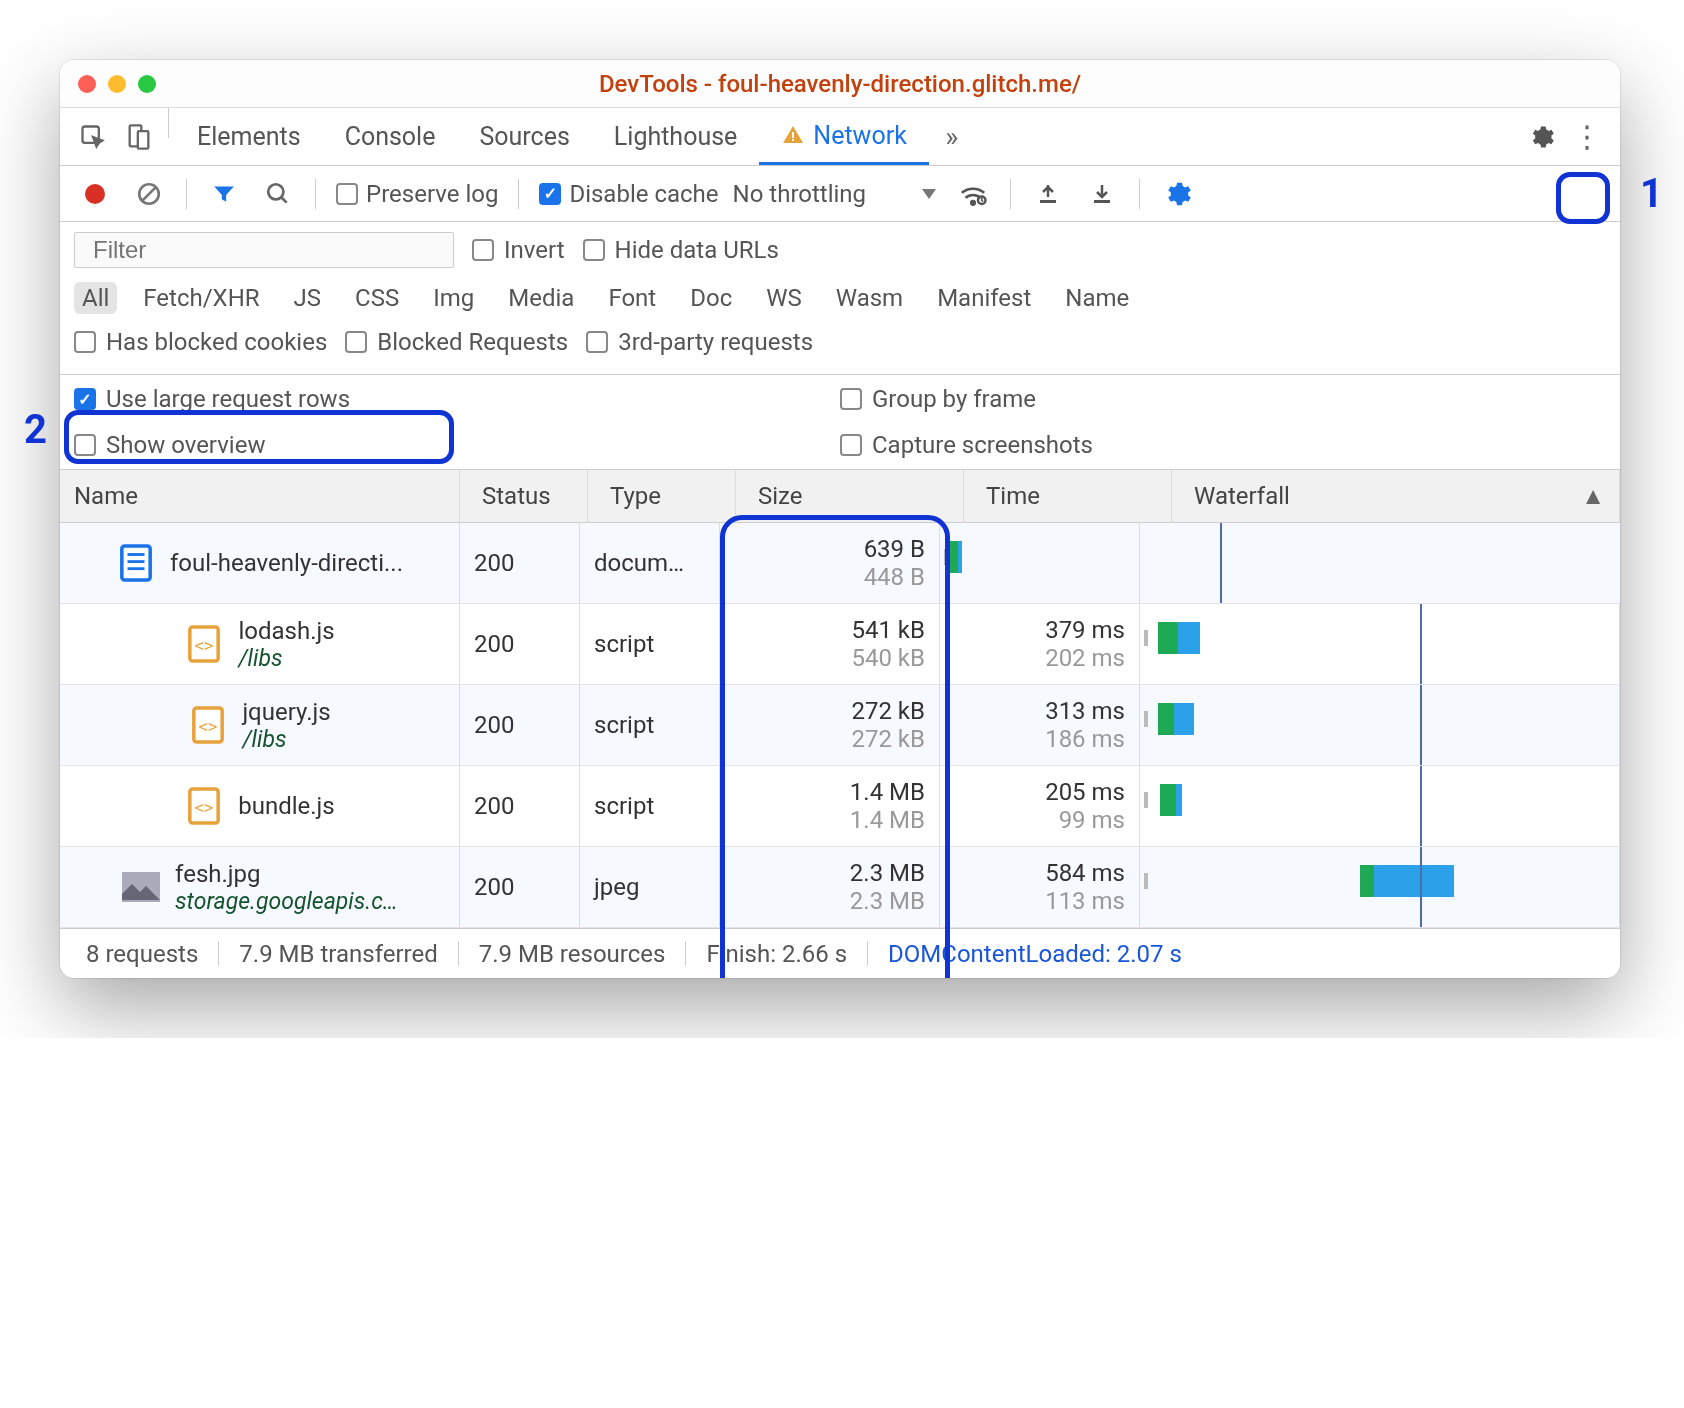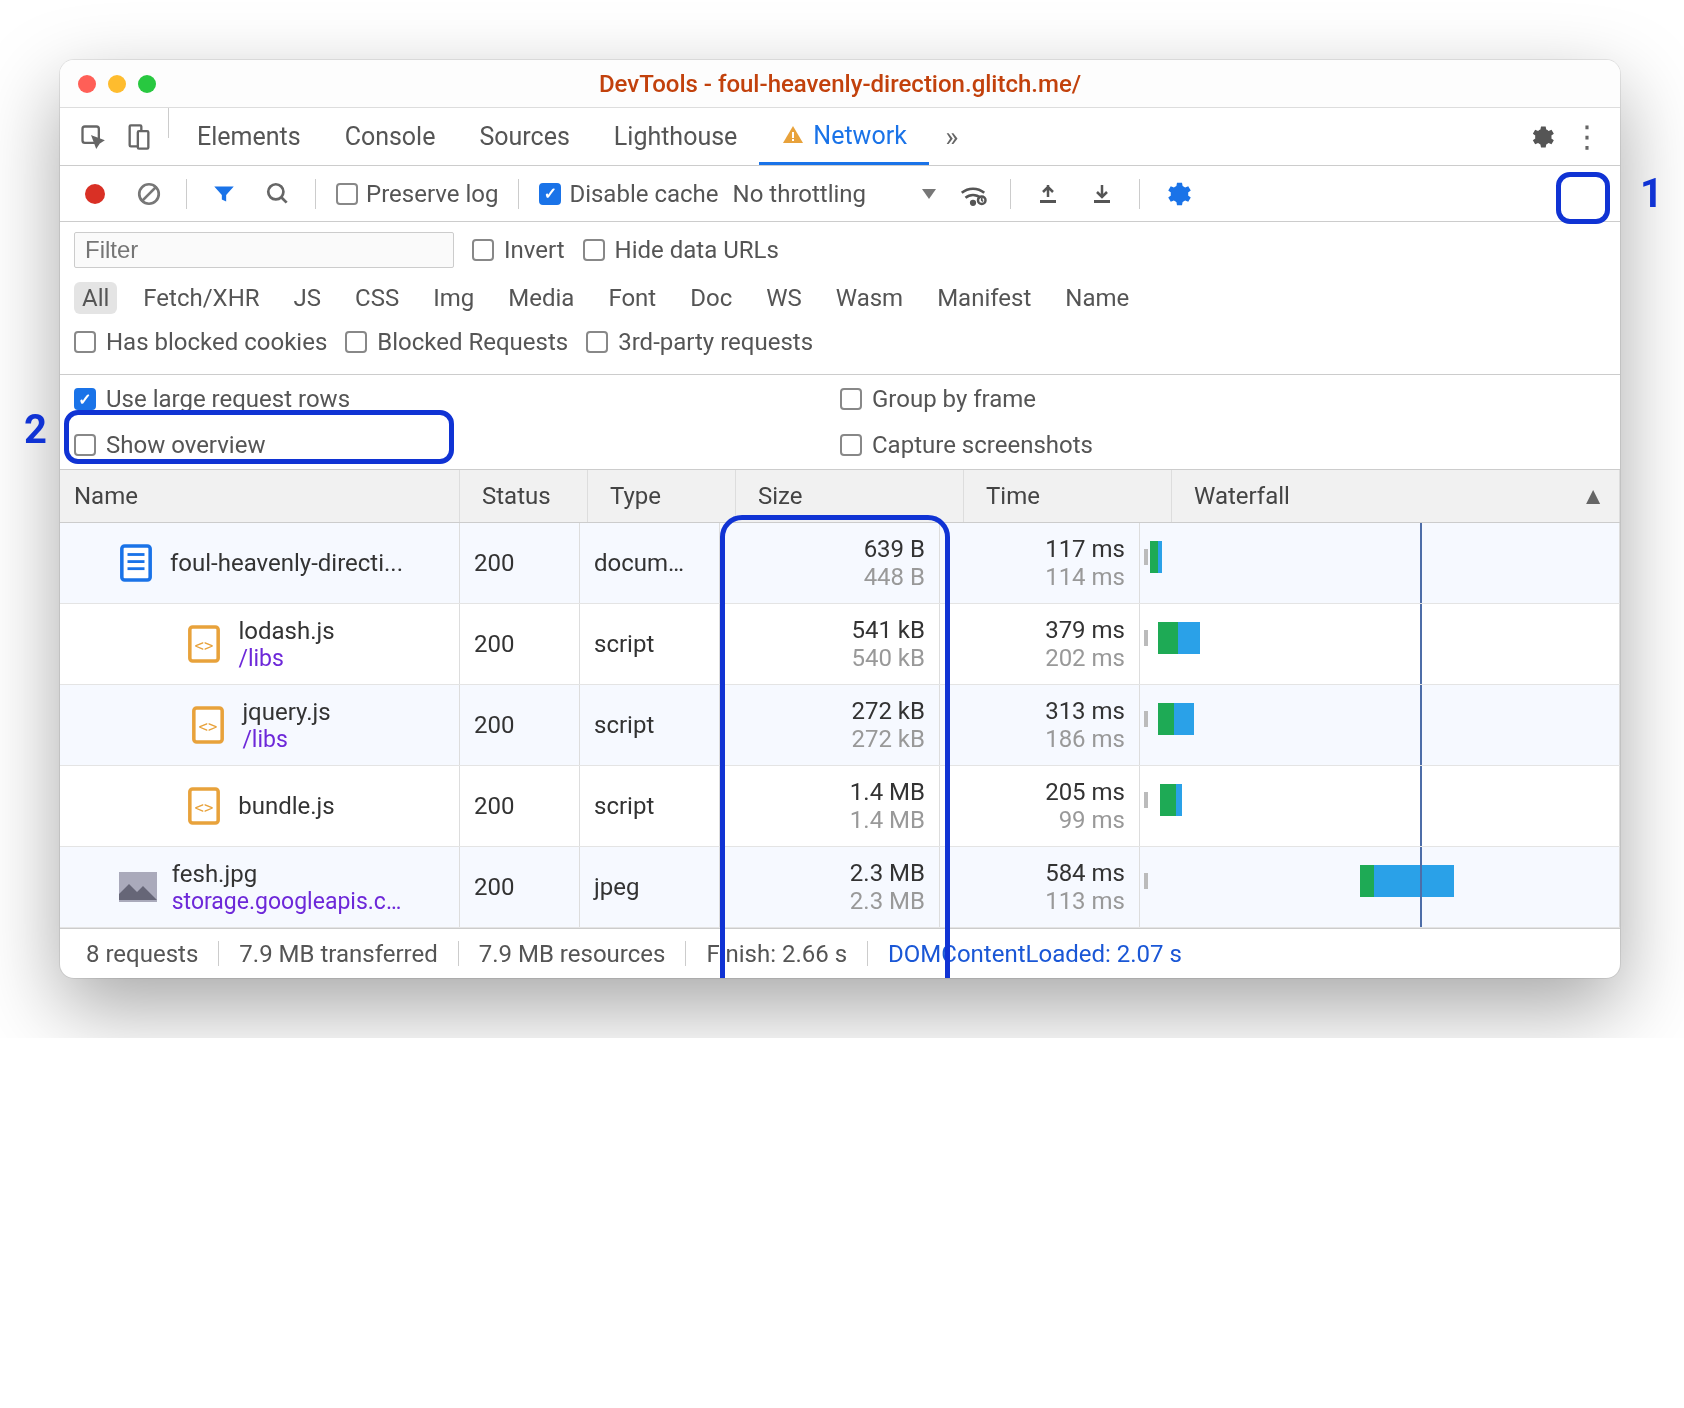--- a/index.html
+++ b/index.html
@@ -55,42 +55,42 @@
   .chk { width:22px; height:22px; border:2px solid #888; border-radius:4px; display:inline-flex; align-items:center; justify-content:center; background:#fff;}
   .chk.checked { background:#1a73e8; border-color:#1a73e8; }
   .chk.checked::after { content:"✓"; color:#fff; font-size:16px; font-weight:bold; }
   .throttling { display:flex; align-items:center; gap:13px; padding-right:6px; }
   .caret-down { width:0; height:0; border-left:7px solid transparent; border-right:7px solid transparent; border-top:10px solid #777; }
   .filter-area {
     border-bottom:1px solid #ccc; padding:6px 14px 8px; font-size:24px; color:#555;
   }
   .filter-row1 { display:flex; align-items:center; gap:18px; padding:4px 0 10px; }
   .filter-input {
-    width:380px; height:36px; border:1px solid #ccc; border-radius:2px; padding:0 10px;
+    width:380px; height:36px; border:1px solid #ccc; border-radius:2px; padding:0 18px;
     font-size:24px; color:#737373; background:#fafafa;
   }
   .chip-row { display:flex; flex-wrap:wrap; gap:18px; align-items:center; padding:4px 0 10px;}
   .chip { padding:2px 8px; border-radius:6px; cursor:pointer; }
   .chip.sel { background:#e4e4e4; }
   .fcheck { display:flex; align-items:center; gap:10px; }
   .settings-area {
     border-bottom:1px solid #ccc; padding:10px 14px; font-size:24px; color:#555;
   }
   .settings-grid { display:grid; grid-template-columns: 1fr 1fr; row-gap:18px; }
   .table { width:100%; font-size:24px; }
   .thead, .trow { display:grid; grid-template-columns: 400px 120px 140px 220px 200px 1fr; }
   .thead { background:#f1f1f1; border-bottom:1px solid #ccc; color:#444;gap:8px; }
   .th, .td { padding:12px 14px; border-right:1px solid #ddd; display:flex; flex-direction:column; justify-content:center; }
   .th { flex-direction:row; align-items:center; justify-content:flex-start; position:relative;}
   .td.num { text-align:right; align-items:flex-end; }
   .trow { border-bottom:1px solid #e4e4e4; }
   .trow:nth-child(odd) { background:#f6f9ff; }
   .name-cell { flex-direction:row; gap:14px; align-items:center; }
   .file-icon { width:40px; height:44px; display:flex; align-items:center; justify-content:center; flex-shrink:0;}
-  .name-text .sub { color:#6d28d9; font-size:23px; }
+  .name-text .sub { color:#14532d; font-size:23px;font-style:italic; }
   .sub-val { color:#999; }
   .waterfall-cell { position:relative; }
   .wf-bar { position:absolute; top:18px; height:32px; display:flex; }
   .wf-g { background:#1eaa55; height:100%; }
   .wf-b { background:#2aa1e8; height:100%; }
   .wf-tick { position:absolute; left:4px; top:26px; width:4px; height:16px; background:#bbb; }
   .wf-line { position:absolute; top:0; bottom:0; width:2px; background:#4d6da8; }
   .sort-tri { margin-left:auto; color:#666; }
   .status-bar {
     display:flex; gap:0; align-items:center; height:50px;
@@ -314,24 +314,20 @@
             <div class="name-text">
               <div>foul-heavenly-directi...</div>
             </div>
           </div>
           <div class="td">200</div>
           <div class="td">docum…</div>
           <div class="td num">
             <div>639 B</div>
             <div class="sub-val">448 B</div>
           </div>
-          <div class="td num">
-            <div>117 ms</div>
-            <div class="sub-val">114 ms</div>
-          </div>
           <div class="td waterfall-cell">
             <div class="wf-tick"></div>
             <div class="wf-bar" style="left:10px">
               <div class="wf-g" style="width:8px"></div>
               <div class="wf-b" style="width:4px"></div>
             </div>
             <div class="wf-line" style="left:280px"></div>
           </div>
         </div>
         <div class="trow">

